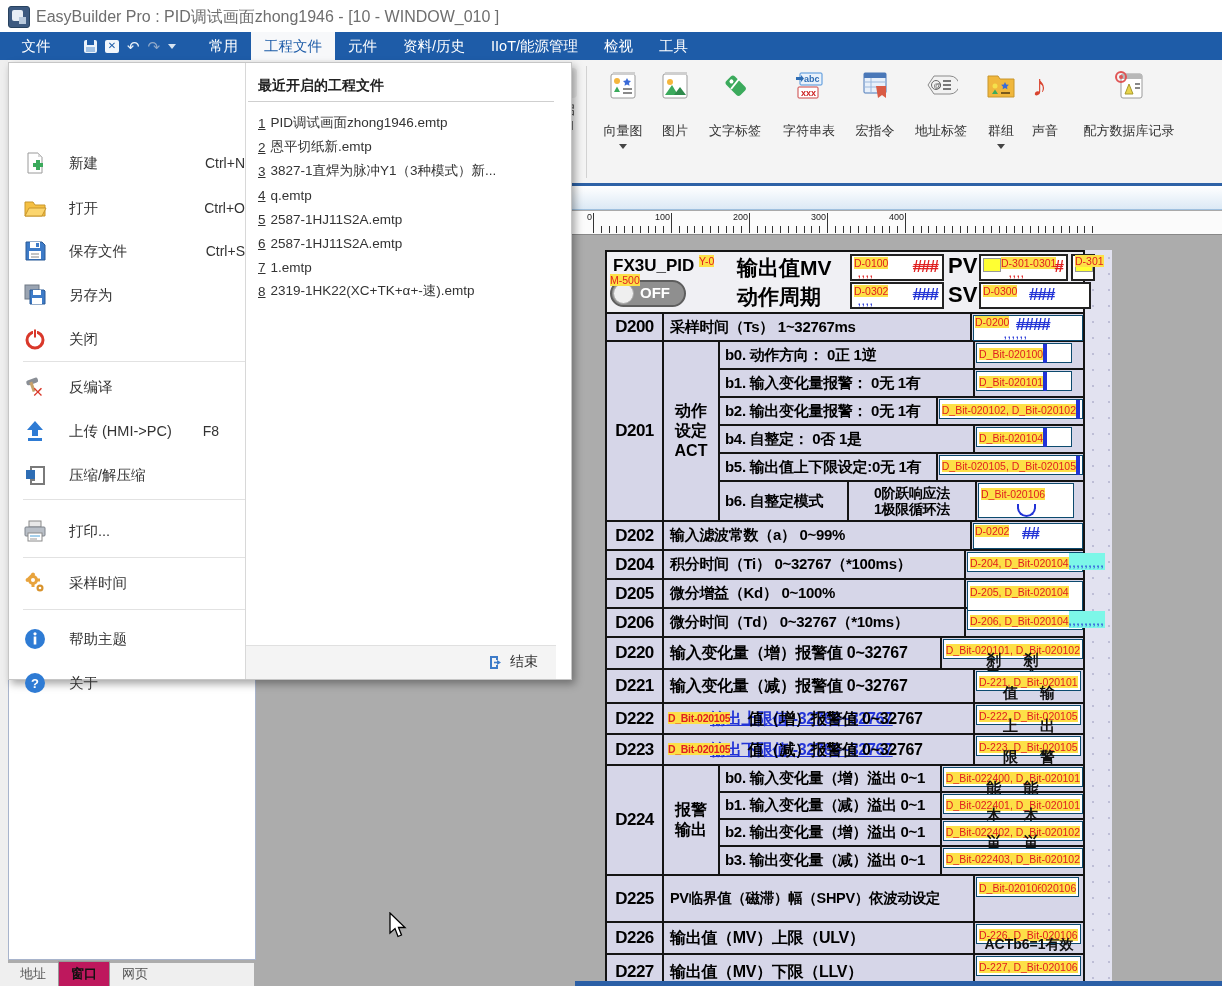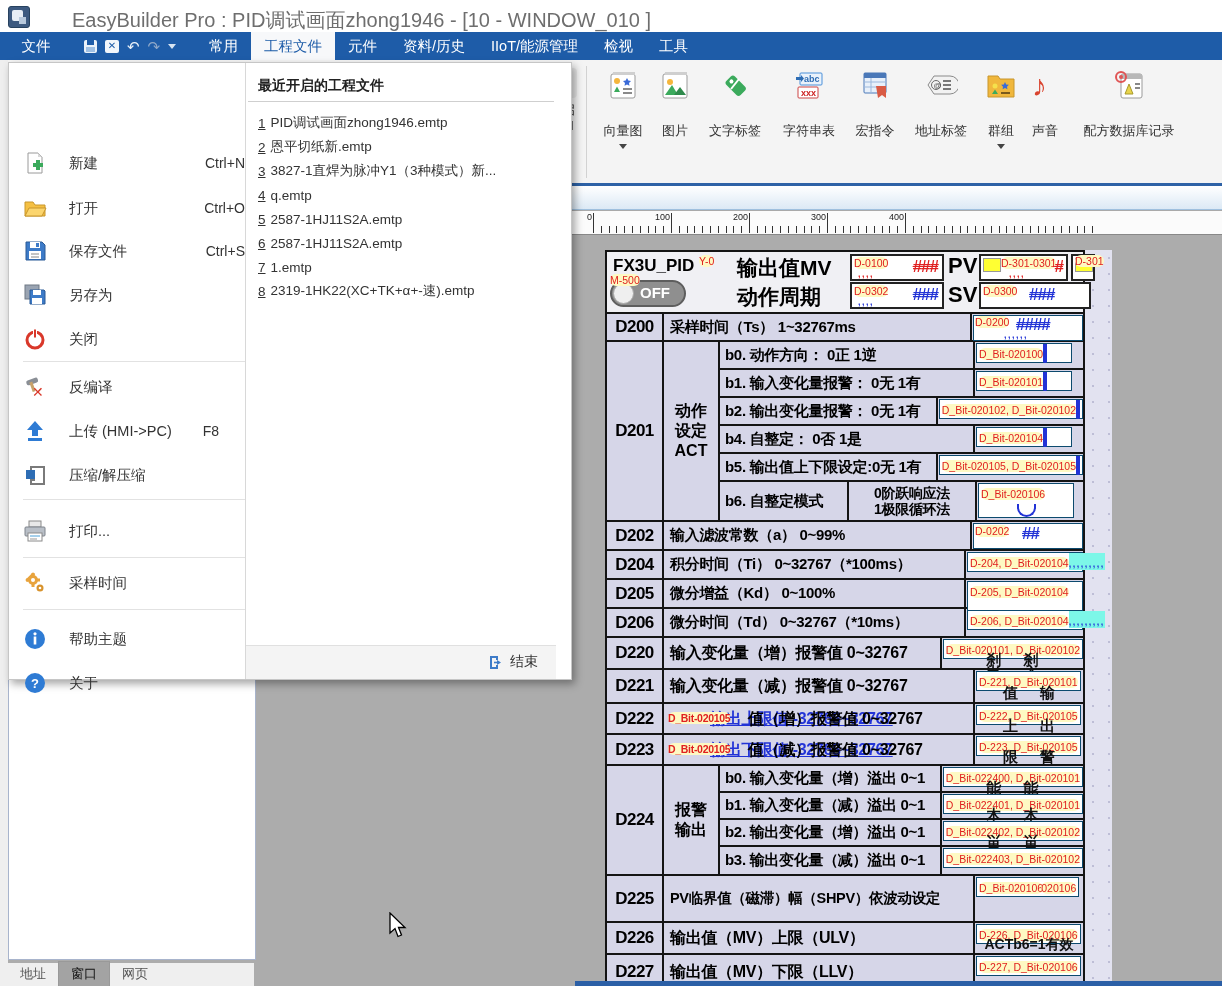--- a/index.html
+++ b/index.html
@@ -4,21 +4,21 @@
 <style>
   html,body{margin:0;padding:0;background:#888;}
   #app{position:relative;width:1222px;height:986px;overflow:hidden;
        font-family:"Liberation Sans","DejaVu Sans",sans-serif;background:#ACACAC;}
   
   .titlebar{position:absolute;left:0;top:0;width:1222px;height:32px;background:#FFFFFF;}
   .appicon{position:absolute;left:8px;top:6px;width:20px;height:20px;border-radius:3px;
            background:#3D5A80;border:1px solid #27425F;}
   .appicon:before{content:"";position:absolute;left:3px;top:3px;width:11px;height:11px;background:#E8EEF5;border-radius:2px;}
   .appicon:after{content:"";position:absolute;right:3px;bottom:3px;width:7px;height:7px;background:#B8C9DC;}
-  .apptitle{position:absolute;left:36px;top:7px;font-size:20px;color:#6E6E6E;margin-left:36px;}
+  .apptitle{position:absolute;left:36px;top:7px;font-size:16px;color:#6E6E6E;}
   
   .ribbonbar{position:absolute;left:0;top:32px;width:1222px;height:28px;background:#1E5CA8;}
   .filebtn{position:absolute;left:0;top:0;width:72px;height:28px;color:#FFF;font-size:14.5px;
            display:flex;align-items:center;justify-content:center;}
   .qicons{position:absolute;left:84px;top:0;height:28px;display:flex;align-items:center;gap:8px;}
   .qsave{width:13px;height:13px;background:#EAF1F9;border-radius:2px;position:relative;}
   .qsave:before{content:"";position:absolute;left:3px;top:0;width:7px;height:5px;background:#1E5CA8;}
   .qsave:after{content:"";position:absolute;left:2px;bottom:1px;width:9px;height:5px;background:#9FC0E4;}
   .qexp{width:14px;height:13px;background:#F2F6FB;border-radius:2px;color:#1E5CA8;font-size:10px;font-weight:bold;
         display:flex;align-items:center;justify-content:center;line-height:1;}
@@ -44,42 +44,42 @@
               background:linear-gradient(#FFFFFF,#DCE9F5);border-bottom:1px solid #9FC0DE;}
   .ruler{position:absolute;left:558px;top:210px;width:664px;height:23px;background:#FBFBFB;border-top:1px solid #AAA;border-bottom:1px solid #888;}
   .ticks{position:absolute;left:35px;top:15px;width:500px;height:7px;
          background:repeating-linear-gradient(to right,#333 0 1px,transparent 1px 7.8px);}
   .majtick{position:absolute;top:-13px;width:1px;height:20px;background:#333;}
   .majnum{position:absolute;top:-14px;width:26px;text-align:right;font-size:9px;color:#222;}
   
   .leftpanel{position:absolute;left:8px;top:188px;width:246px;height:770px;background:#FFF;border:1px solid #A8B4CC;}
   .paneltabs{position:absolute;left:8px;top:963px;width:246px;height:23px;background:#EFEFEF;display:flex;align-items:flex-end;}
   .ptab{padding:3px 12px;font-size:13px;color:#555;}
-  .ptab.active{background:#a3a3a3;border:1px solid #999;border-bottom:none;font-weight:normal;color:#111;}
+  .ptab.active{background:#be185d;border:1px solid #999;border-bottom:none;font-weight:bold;color:#111;}
   
   .screenbg{position:absolute;left:605px;top:250px;width:507px;height:736px;background:#E2E2F0;
             background-image:radial-gradient(rgba(130,130,170,.38) 1px,transparent 1px);background-size:16px 16px;}
   .ptable{position:absolute;left:605px;top:250px;width:480px;border:2px solid #141414;background:#D6D6E8;box-sizing:border-box;}
   .band{display:flex;border-bottom:2px solid #141414;box-sizing:border-box;background:#D6D6E8;}
   .band:last-child{border-bottom:none;}
   .cid{flex:0 0 57px;border-right:2px solid #141414;display:flex;align-items:center;justify-content:center;
        font-weight:bold;font-size:17px;color:#000;box-sizing:border-box;letter-spacing:-0.5px;}
   .cdesc{flex:1;border-right:2px solid #141414;display:flex;align-items:center;padding-left:6px;
          font-weight:bold;font-size:15px;color:#000;box-sizing:border-box;white-space:nowrap;overflow:hidden;letter-spacing:-0.3px;position:relative;}
   .ctag{flex:0 0 108px;position:relative;box-sizing:border-box;padding:1px 0 0 1px;overflow:visible;}
   .cgrp{flex:0 0 56px;border-right:2px solid #141414;display:flex;align-items:center;justify-content:center;text-align:center;
         font-weight:bold;font-size:16px;white-space:pre-line;line-height:1.25;box-sizing:border-box;}
   .gcol{flex:1;display:flex;flex-direction:column;}
   .grow{display:flex;border-bottom:2px solid #141414;box-sizing:border-box;}
   .grow:last-child{border-bottom:none;flex:1;}
   .gdesc{flex:1;border-right:2px solid #141414;display:flex;align-items:center;padding-left:5px;
          font-weight:bold;font-size:15px;white-space:nowrap;overflow:hidden;box-sizing:border-box;letter-spacing:-0.3px;}
   .gtag{flex:0 0 108px;position:relative;box-sizing:border-box;padding:1px 0 0 1px;overflow:visible;}
   .vbox{display:inline-block;background:#FFF;border:1px solid #0c4a6e;padding:0 2px;white-space:nowrap;vertical-align:top;}
-  .chip{color:#E02020;font-size:10.5px;line-height:12px;white-space:nowrap;background:#fef9c3;border-radius:6px;}
+  .chip{color:#E02020;font-size:10.5px;line-height:12px;white-space:nowrap;background:#fde047;}
   .ph{font-weight:bold;text-decoration:line-through;letter-spacing:-1px;font-size:17px;line-height:16px;}
   .red{color:#E02020;} .blue{color:#2233D6;}
   .dots{font-size:9px;font-weight:bold;letter-spacing:1.5px;line-height:6px;}
   .arc{width:12px;height:6px;border:2px solid #2233D6;border-top:none;border-radius:0 0 12px 12px;margin:2px auto 0;}
   .arcU{display:block;width:15px;height:11px;border:2.5px solid #2233D6;border-top:none;border-radius:0 0 14px 14px;margin:2px auto 0;}
   .cyan{background:#7CF7E8;height:9px;margin-top:1px;overflow:hidden;}
   .ovl{position:absolute;left:0;width:100%;text-align:center;color:#111;font-weight:bold;font-size:15px;word-spacing:18px;pointer-events:none;white-space:nowrap;}
   .b6opts{flex:0 0 128px;border-left:2px solid #141414;display:flex;flex-direction:column;align-items:center;justify-content:center;
           font-weight:bold;font-size:14px;line-height:1.15;box-sizing:border-box;}
   .ojumble{position:absolute;white-space:nowrap;font-weight:bold;font-size:16px;}

